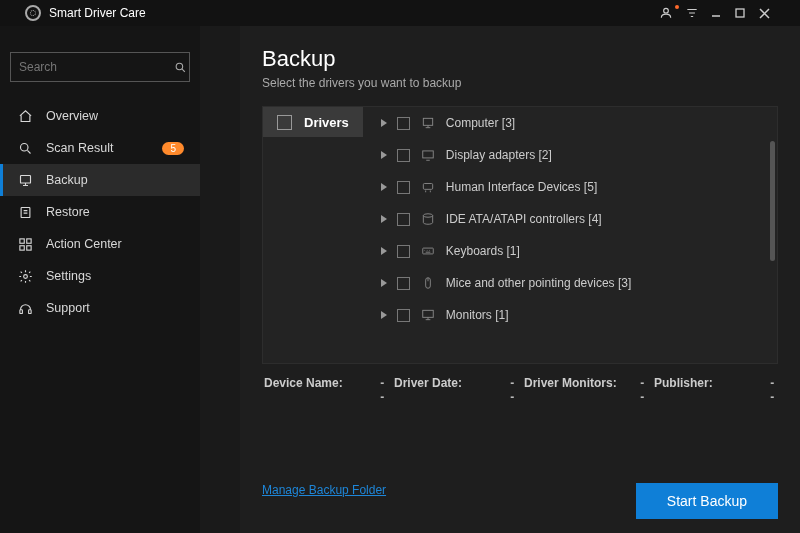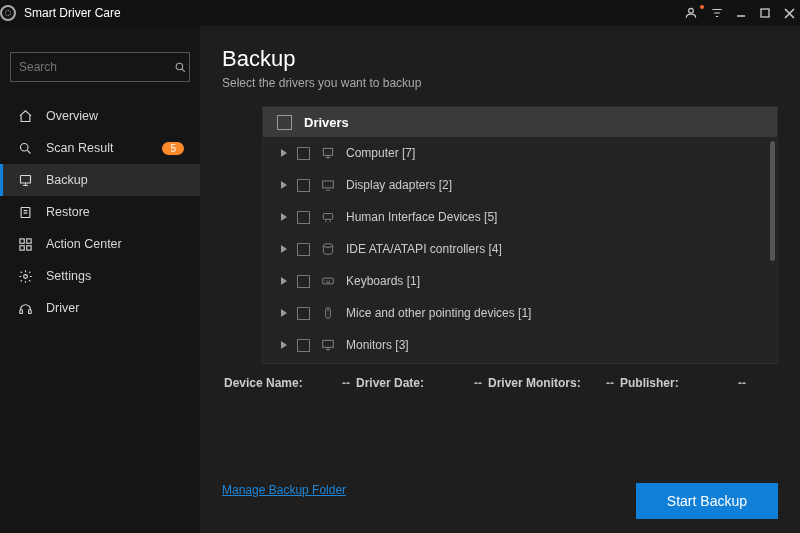--- a/index.html
+++ b/index.html
@@ -1,41 +1,41 @@
 <!DOCTYPE html>
 <html><head>
 <meta charset="utf-8">
 <style>
 * { box-sizing: border-box; margin: 0; padding: 0; }
 html, body { width: 800px; height: 533px; overflow: hidden; font-family: "Segoe UI", Arial, sans-serif; background: #0e0e0e; color: #ddd; }
 .window { width: 800px; height: 533px; display: flex; flex-direction: column; background: #1a1a1a; }
-.titlebar { height: 26px; display: flex; align-items: center; padding: 0 0; background: #121212; color: #fff; font-size: 12px; }
+.titlebar { height: 26px; display: flex; align-items: center; padding: 0 25px; background: #121212; color: #fff; font-size: 12px; }
 .titlebar .app-logo { width: 16px; height: 16px; border: 2px solid #aaa; border-radius: 50%; position: relative; margin-right: 8px; }
 .titlebar .app-logo::after { content: ""; position: absolute; inset: 3px; border: 1.5px dotted #aaa; border-radius: 50%; }
 .titlebar .app-title { flex: 0 0 auto; }
 .titlebar .spacer { flex: 1 1 auto; }
 .titlebar .tb-btn { width: 22px; height: 22px; display: flex; align-items: center; justify-content: center; color: #ccc; margin-left: 2px; cursor: pointer; }
 .titlebar .notif-dot { width: 4px; height: 4px; background: #ff6a2c; border-radius: 50%; position: relative; top: -6px; left: 2px; }
 
-.body { flex: 1; display: flex; min-height: 0; }
+.body { flex: 1; display: flex; min-height: 0; gap: 40px; }
 .sidebar { width: 200px; background: #151515; display: flex; flex-direction: column; padding-top: 8px; }
 .searchbox { margin: 18px 10px 12px 10px; height: 30px; background: #151515; border: 1px solid #555; display: flex; align-items: center; padding: 0 8px; color: #999; font-size: 12px; }
 .searchbox input { flex: 1; background: transparent; border: none; outline: none; color: #ddd; font-size: 12px; }
 .nav { display: flex; flex-direction: column; margin-top: 6px; }
 .nav-item { display: flex; align-items: center; height: 32px; padding: 0 16px 0 16px; font-size: 12.5px; color: #d8d8d8; cursor: pointer; position: relative; }
 .nav-item.active { background: #2b2b2b; }
 .nav-item.active::before { content:""; position:absolute; left:0; top:0; bottom:0; width:3px; background:#0f7fd7; }
 .nav-item .nav-icon { width: 18px; height: 18px; margin-right: 12px; display:flex; align-items:center; justify-content:center; color:#d8d8d8; }
 .nav-item .badge { margin-left: auto; background: #ff8a2c; color: #fff; font-size: 10px; padding: 1px 8px; border-radius: 8px; }
 
 .main { flex: 1; background: #1e1e1e; display: flex; flex-direction: column; padding: 20px 22px 14px 22px; min-width: 0; }
 .main h1 { font-size: 22px; font-weight: 400; color: #fff; }
 .main .subtitle { font-size: 12px; color: #aaa; margin-top: 4px; margin-bottom: 16px; }
 
-.drivers-panel { background: #232323; border: 1px solid #2d2d2d; display:flex; flex-direction:column; min-height:0; flex:0 0 258px; position:relative;margin-left:40px;}
+.drivers-panel { background: #232323; border: 1px solid #2d2d2d; display:flex; min-height:0; flex:0 0 258px; position:relative;}
 .drivers-header { background: #3a3a3a; height: 30px; display:flex; align-items:center; padding: 0 14px; font-size: 13px; font-weight: 600; color: #fff; }
 .drivers-list { overflow: hidden; flex:1; position:relative;}
 .drivers-list .row { height: 32px; display:flex; align-items:center; padding: 0 10px 0 18px; color: #ccc; font-size: 12px; gap: 10px; }
 .tri { width: 0; height: 0; border-top: 4px solid transparent; border-bottom: 4px solid transparent; border-left: 6px solid #999; }
 .chk { width: 13px; height: 13px; border: 1px solid #777; background: transparent; }
 .chk.header { width: 15px; height: 15px; border: 1.5px solid #999; margin-right: 12px; }
 .type-icon { color:#888; display:flex; align-items:center; justify-content:center; width:16px; }
 .row .label { flex:1; white-space: nowrap; overflow: hidden; text-overflow: ellipsis; }
 .drivers-panel .scrollbar-track { position:absolute; right:2px; top:34px; bottom:4px; width:5px; }
 .drivers-panel .scrollbar-thumb { position:absolute; top:0; width:5px; height:120px; background:#555; border-radius:3px; }
@@ -158,21 +158,21 @@
           <span>Settings</span>
         </div>
         <div class="nav-item">
           <span class="nav-icon">
               <svg width="15" height="15" viewBox="0 0 24 24" fill="none" stroke="currentColor" stroke-width="1.8">
                 <path d="M4 14a8 8 0 0116 0"></path>
                 <rect x="3" y="14" width="4" height="6" rx="1"></rect>
                 <rect x="17" y="14" width="4" height="6" rx="1"></rect>
               </svg>
             </span>
-          <span>Driver</span>
+          <span>Support</span>
         </div>
       </div>
     </div>
 
     <div class="main">
       <h1>Backup</h1>
       <div class="subtitle">Select the drivers you want to backup</div>
 
       <div class="drivers-panel">
         <div class="drivers-header">
@@ -182,21 +182,21 @@
         <div class="drivers-list">
           <div class="row">
             <span class="tri"></span>
             <span class="chk"></span>
             <span class="type-icon">
                 <svg width="14" height="14" viewBox="0 0 24 24" fill="none" stroke="currentColor" stroke-width="1.6">
                   <rect x="4" y="4" width="16" height="12"></rect>
                   <path d="M8 20h8M12 16v4"></path>
                 </svg>
               </span>
-            <span class="label">Computer  [7]</span>
+            <span class="label">Computer  [3]</span>
           </div>
           <div class="row">
             <span class="tri"></span>
             <span class="chk"></span>
             <span class="type-icon">
                 <svg width="14" height="14" viewBox="0 0 24 24" fill="none" stroke="currentColor" stroke-width="1.6">
                   <rect x="3" y="5" width="18" height="12"></rect>
                   <path d="M9 21h6"></path>
                 </svg>
               </span>
@@ -237,32 +237,32 @@
           </div>
           <div class="row">
             <span class="tri"></span>
             <span class="chk"></span>
             <span class="type-icon">
                 <svg width="14" height="14" viewBox="0 0 24 24" fill="none" stroke="currentColor" stroke-width="1.6">
                   <rect x="8" y="3" width="8" height="18" rx="4"></rect>
                   <path d="M12 3v6"></path>
                 </svg>
               </span>
-            <span class="label">Mice and other pointing devices  [1]</span>
+            <span class="label">Mice and other pointing devices  [3]</span>
           </div>
           <div class="row">
             <span class="tri"></span>
             <span class="chk"></span>
             <span class="type-icon">
                 <svg width="14" height="14" viewBox="0 0 24 24" fill="none" stroke="currentColor" stroke-width="1.6">
                   <rect x="3" y="4" width="18" height="12"></rect>
                   <path d="M8 20h8M12 16v4"></path>
                 </svg>
               </span>
-            <span class="label">Monitors  [3]</span>
+            <span class="label">Monitors  [1]</span>
           </div>
           <div class="row" style="opacity:.6">
             
             
             
             
           </div>
         </div>
         <div class="scrollbar-track">
           <div class="scrollbar-thumb"></div>

